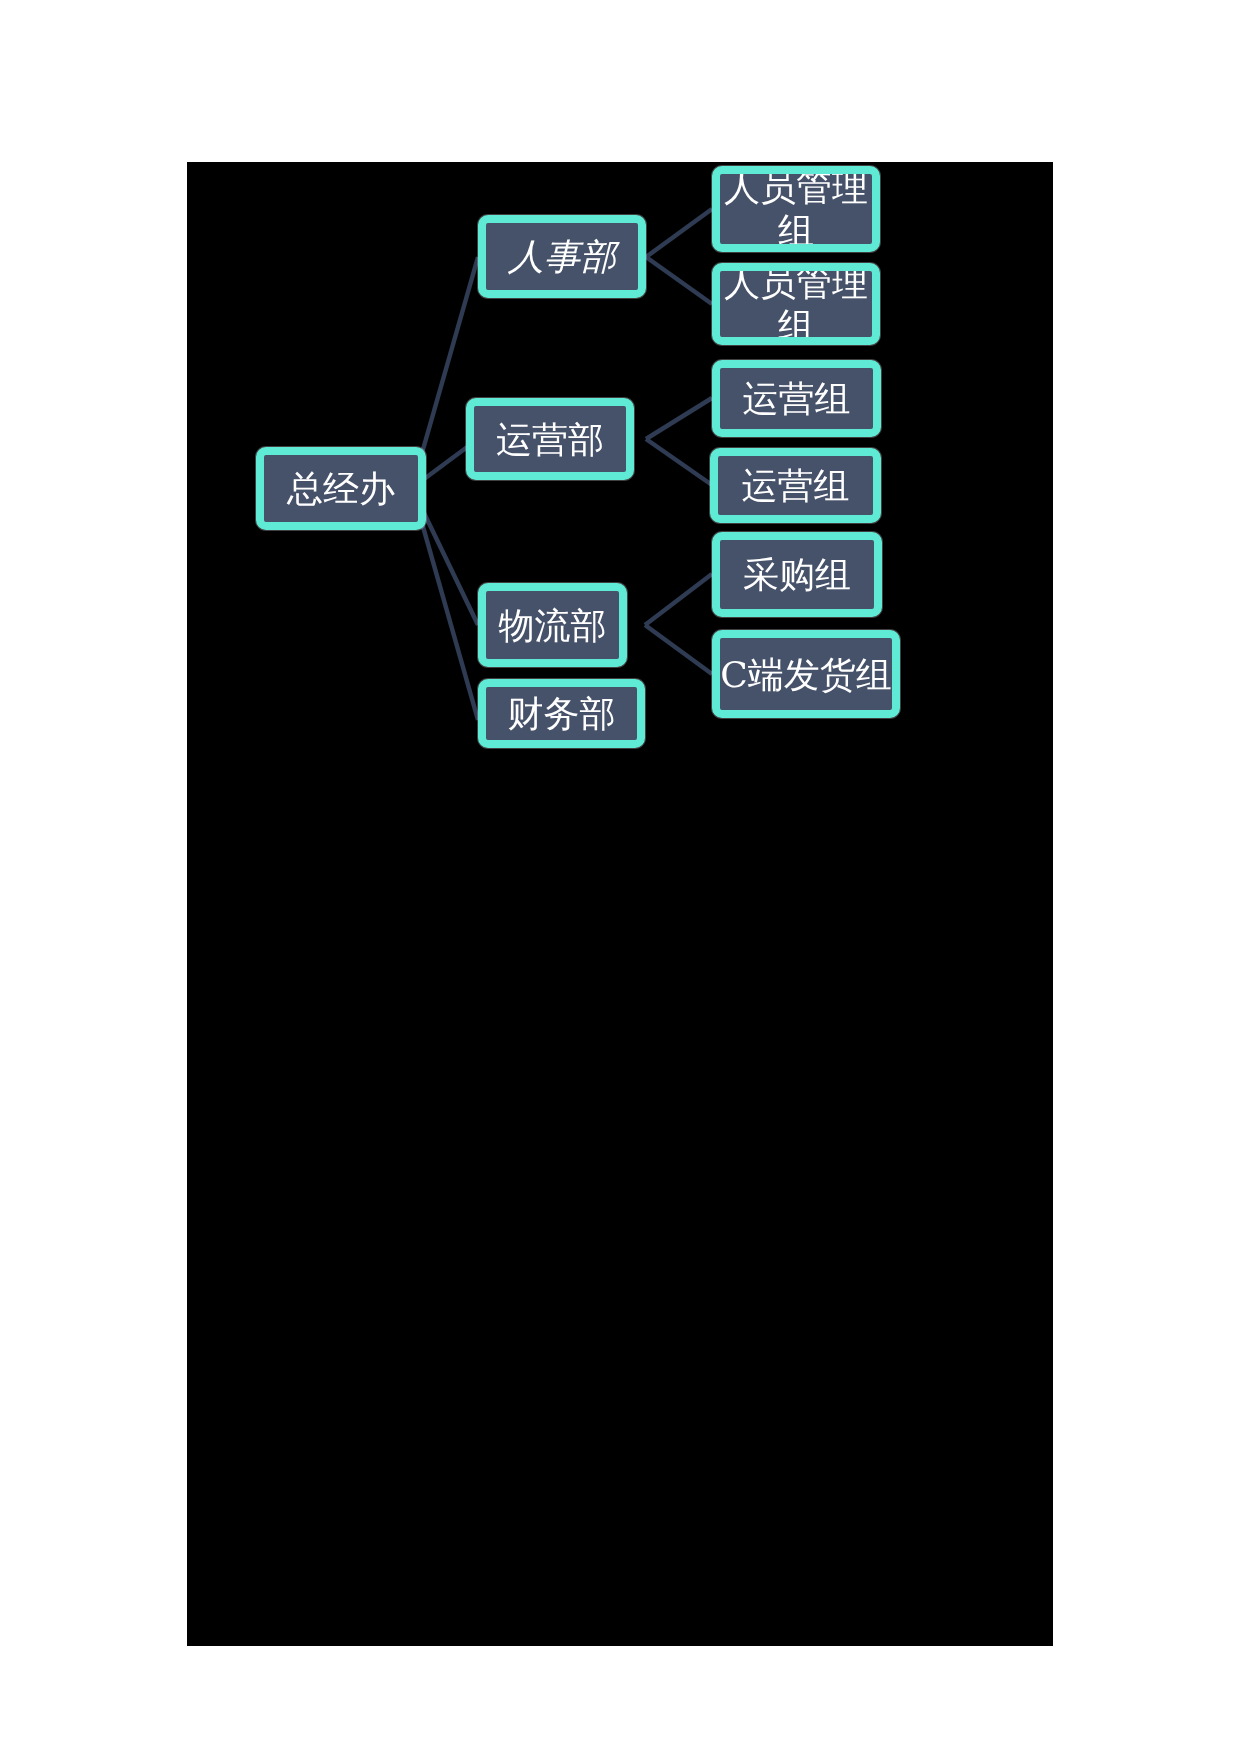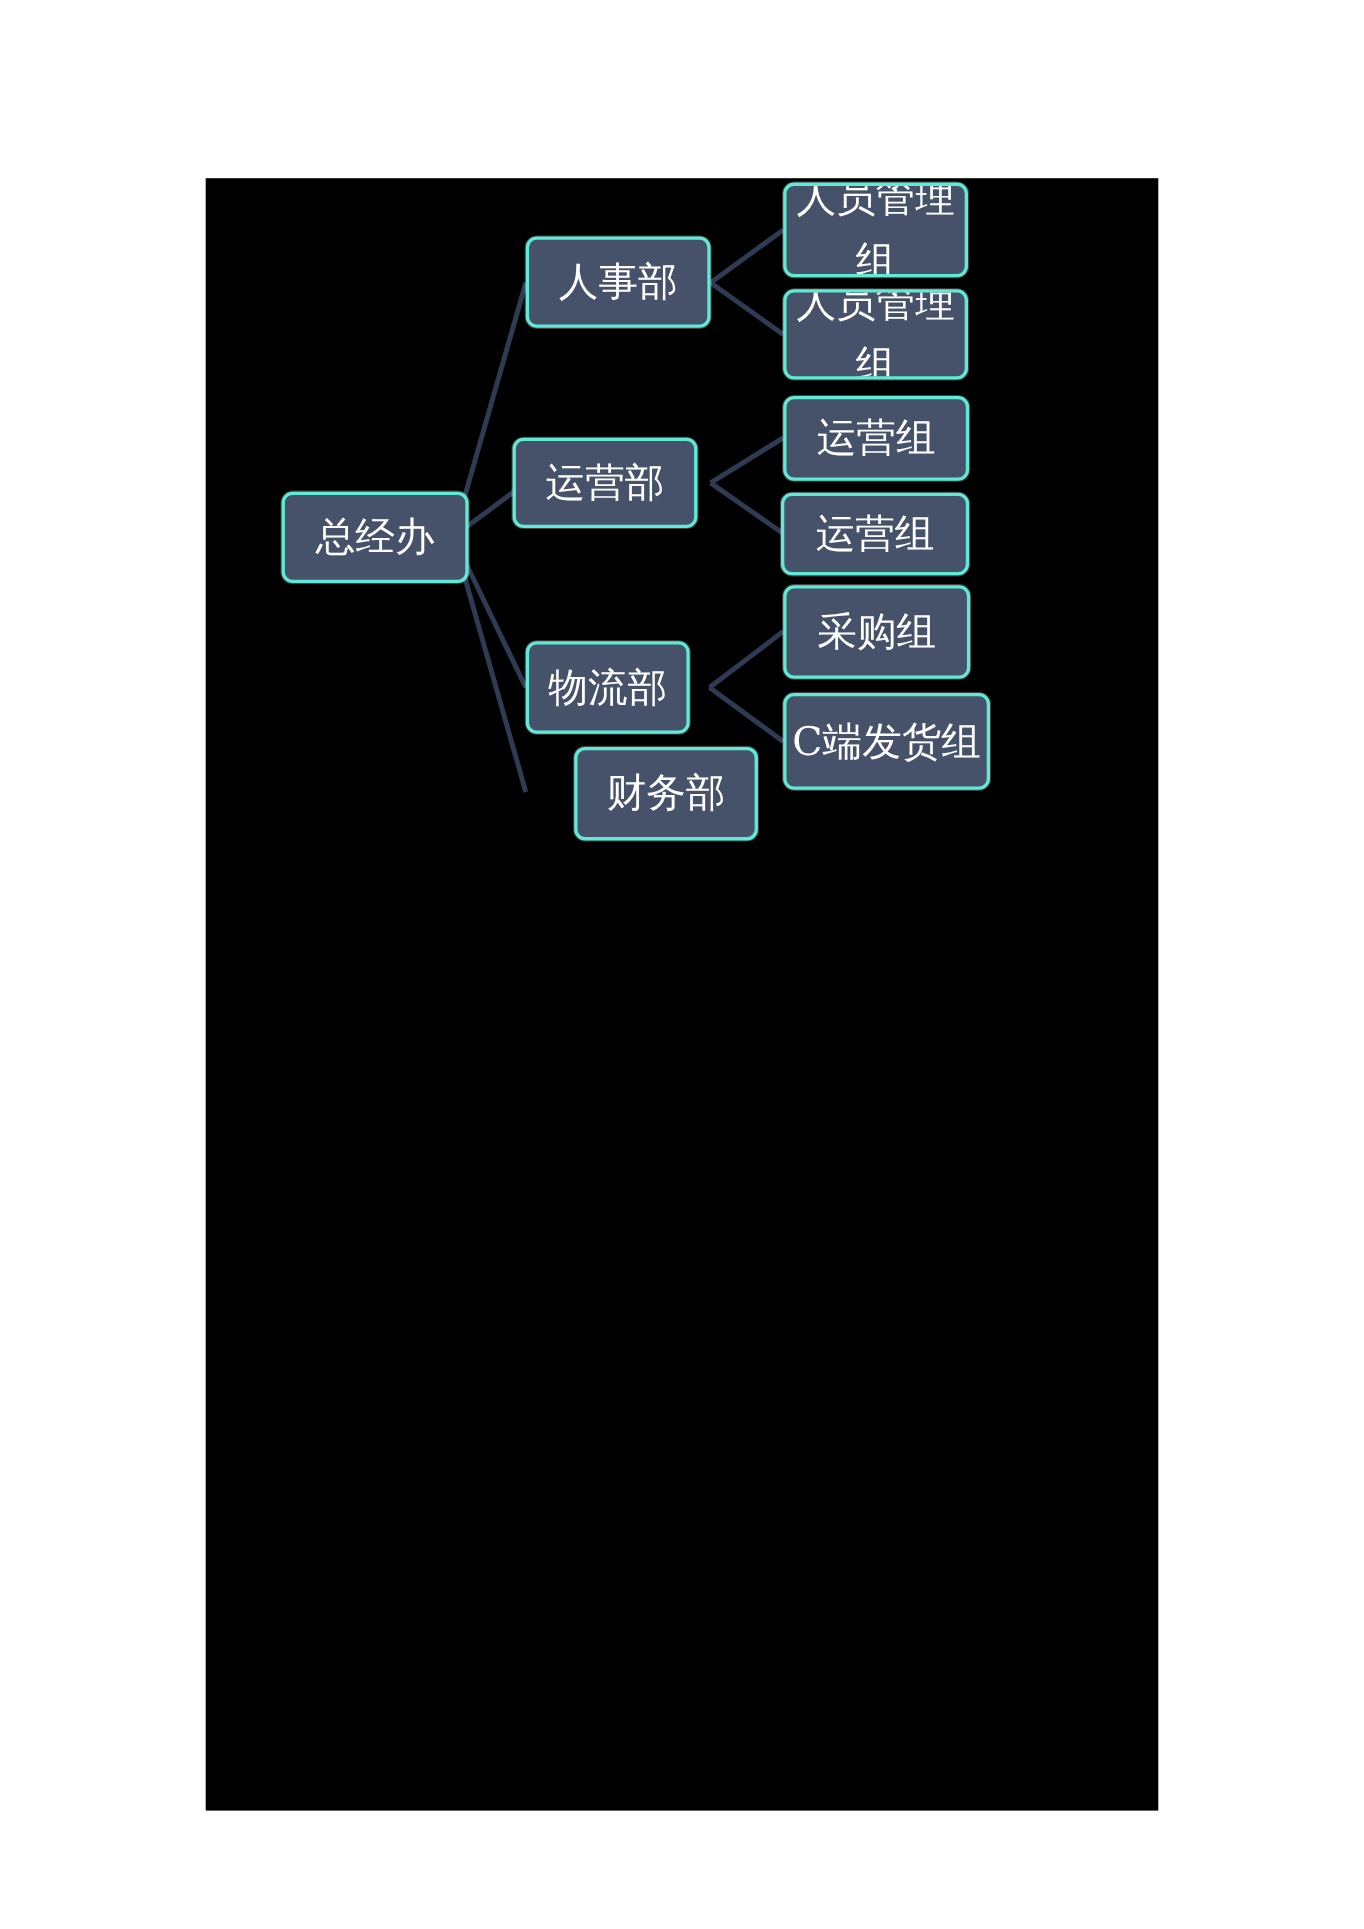--- a/index.html
+++ b/index.html
@@ -26,39 +26,39 @@
     width: 866px; height: 1484px;
   }
   .edges line {
     stroke: #2E3B53;
     stroke-width: 4.5;
   }
   .node {
     position: absolute;
     box-sizing: border-box;
     background: #46526A;
-    border: 3px solid #5eead4;
+    border: 8px solid #5eead4;
     border-radius: 10px;
     color: #FFFFFF;
     font-size: 36px;
-    line-height: 57px;
+    line-height: 43px;
     display: flex;
     align-items: center;
     justify-content: center;
     text-align: center;
     overflow: hidden;
     box-shadow: 0 0 0 1px rgba(255,255,255,0.25);
   }
   
   .n-root { left: 69px;  top: 285px; width: 170px; height: 83px; }
   
-  .n-hr   { left: 291px; top: 53px;  width: 168px; height: 83px; }
+  .n-hr   { left: 291px; top: 53px;  width: 168px; height: 83px; font-style: italic; }
   .n-ops  { left: 279px; top: 236px; width: 168px; height: 82px; }
   .n-log  { left: 291px; top: 421px; width: 149px; height: 84px; }
-  .n-fin  { left: 291px; top: 517px; width: 167px; height: 85px; margin-left: 44px; }
+  .n-fin  { left: 291px; top: 517px; width: 167px; height: 69px; }
   
   .n-pm   { left: 525px; top: 4px;   width: 168px; height: 86px; }
   .n-pa   { left: 525px; top: 101px; width: 168px; height: 82px; }
   .n-og1  { left: 525px; top: 198px; width: 169px; height: 77px; }
   .n-og2  { left: 523px; top: 286px; width: 171px; height: 75px; }
   .n-pg   { left: 525px; top: 370px; width: 170px; height: 85px; }
   .n-cs   { left: 525px; top: 468px; width: 188px; height: 88px; }
 </style>
 </head>
 <body>

